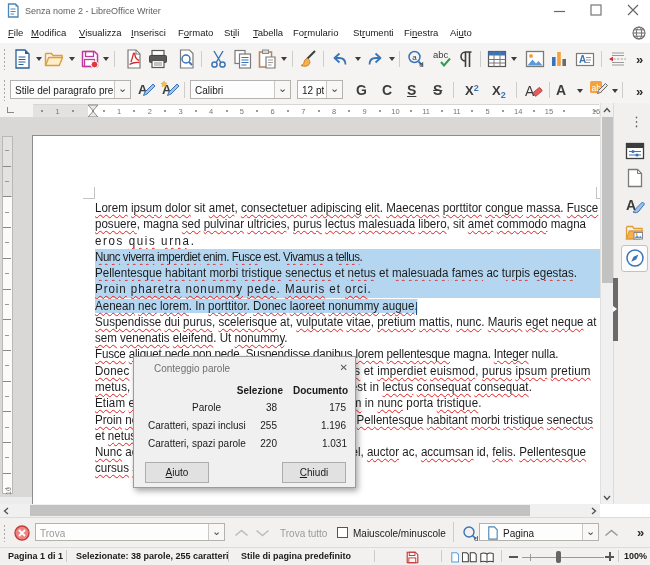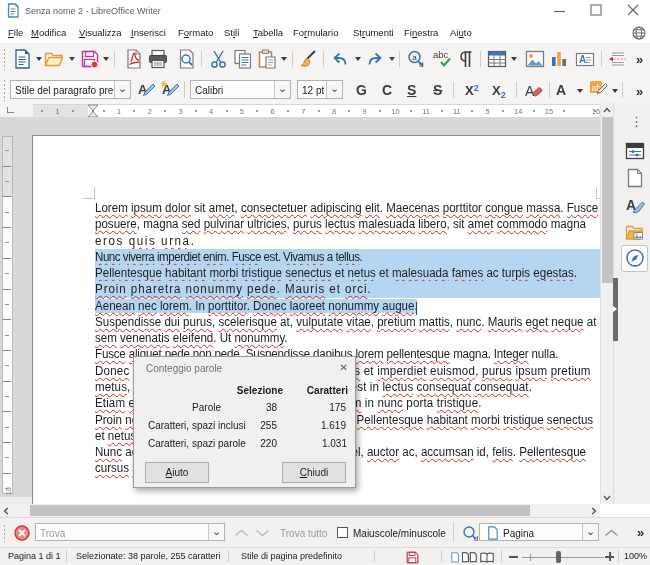--- a/index.html
+++ b/index.html
@@ -29,38 +29,38 @@
 .vrn { position:absolute; left:3px; width:8px; height:1px; background:#888; }
 .vrd { position:absolute; left:5px; width:4px; height:1px; background:#999; }
 #page { position:absolute; left:32px; top:18px; width:568px; height:369px; background:#fff; border-top:1px solid #8c8c8c; border-left:1px solid #8c8c8c; overflow:hidden; }
 .cm { position:absolute; background:#c4c4c4; }
 #textblock { position:absolute; left:95px; top:0; width:600px; transform:scaleX(0.940); transform-origin:0 0; }
 .tl { position:absolute; left:0; white-space:nowrap; font-size:12.3px; color:#1d1d1d; line-height:16.3px; height:16.3px; }
 .tl i { font-style:normal; text-decoration:underline; text-decoration-style:wavy; text-decoration-color:#e02020; text-decoration-thickness:1px; text-underline-offset:2px; text-decoration-skip-ink:none; }
 .selband { display:inline-block; background:#b4d6f0; height:16.3px; }
 .selin { background:#b4d6f0; }
 #dlg { position:absolute; left:133px; top:356px; width:223px; height:132px; background:#f0f0f0; border:1px solid #9b9b9b; box-shadow:2px 3px 6px rgba(0,0,0,0.35); font-size:10px; }
-.dtitle { position:absolute; left:12px; top:6px; color:#707070; font-size:10px; }
+.dtitle { position:absolute; left:20px; top:6px; color:#707070; font-size:10px; }
 .dx { position:absolute; right:7px; top:5px; color:#555; font-size:10px; }
 .dh { position:absolute; font-weight:bold; color:#1a1a1a; }
 .dl { position:absolute; color:#1a1a1a; }
 .dv { position:absolute; color:#1a1a1a;margin-left:44px; }
 .dbtn { position:absolute; top:105px; width:64px; height:21px; background:#e1e1e1; border:1px solid #adadad; text-align:center; line-height:19px; color:#1a1a1a; }
 #vscroll { position:absolute; left:600px; top:103px; width:13px; height:401px; background:#f0f0f0; border-left:1px solid #e2e0dd; }
 #vthumb { position:absolute; left:1px; top:14px; width:11px; height:166px; background:#c2c2c2; }
 #hscroll { position:absolute; left:0; top:504px; width:600px; height:13px; background:#f0f0f0; }
 #hthumb { position:absolute; left:30px; top:1px; width:500px; height:11px; background:#c2c2c2; }
 #sidebar { position:absolute; left:613px; top:103px; width:37px; height:401px; background:#f1f0ee; border-left:1px solid #dddbd8; }
 .sbdots { position:absolute; left:630px; top:114px; font-size:13px; color:#555; }
 #sbhide { position:absolute; left:613px; top:278px; width:5px; height:63px; background:#6a6a6a; }
 #sbhide span { position:absolute; left:0px; top:28px; width:0; height:0; border-top:3.5px solid transparent; border-bottom:3.5px solid transparent; border-left:4px solid #fff; }
 #findbar { position:absolute; left:0; top:517px; width:650px; height:30px; background:#f2f1ef; border-top:1px solid #dddbd8; }
 .ftext { position:absolute; top:528px; font-size:10px; }
 #statusbar { position:absolute; left:0; top:547px; width:650px; height:18px; background:#f2f1ef; border-top:1px solid #dddbd8; }
-.stext { position:absolute; top:551px; font-size:9px; color:#1a1a1a; }
+.stext { position:absolute; top:551px; font-size:9px; color:#1a1a1a;font-weight:bold; }
 </style></head>
 <body>
 <div id="win">
 <div id="titlebar">
 <svg style="position:absolute;left:7px;top:3px" width="12" height="15" viewBox="0 0 12 15">
         <path d="M1.5 1h7l2.5 2.5V14h-9.5z" fill="#fff" stroke="#4a86b8" stroke-width="1.3"></path>
         <path d="M3.5 6h5M3.5 8.5h5M3.5 11h3.5" stroke="#4a86b8" stroke-width="1"></path>
         <path d="M8.5 1l2.5 2.5H8.5z" fill="#4a86b8"></path>
       </svg>
 <div id="titletext">Senza nome 2 - LibreOffice Writer</div>
@@ -327,27 +327,27 @@
 <div class="tl" style="top:444.0px"><i>Nunc</i> ac magna. <i>Maecenas</i> <i>odio</i> <i>dolor</i>, <i>vulputate</i> vel, <i>auctor</i> ac, <i>accumsan</i> id, <i>felis</i>. <i>Pellentesque</i></div>
 <div class="tl" style="top:460.3px"><i>cursus</i> <i>sagittis</i> <i>felis</i>.</div>
 </div>
 <div style="position:absolute;left:599.5px;top:252px;width:1.5px;height:49px;background:#5a8fc0"></div>
 <div style="position:absolute;left:416px;top:302px;width:1px;height:13px;background:#1f4e79"></div>
 
 <div id="dlg">
   <div class="dtitle">Conteggio parole</div>
   <div class="dx">✕</div>
   <div class="dh" style="right:72px;top:28px">Selezione</div>
-  <div class="dh" style="right:7px;top:28px">Caratteri</div>
+  <div class="dh" style="right:7px;top:28px">Documento</div>
   <div class="dl" style="right:134px;top:45px">Parole</div>
   <div class="dv" style="right:78px;top:45px">38</div>
   <div class="dv" style="right:9px;top:45px">175</div>
   <div class="dl" style="left:14px;top:63px">Caratteri, spazi inclusi</div>
   <div class="dv" style="right:78px;top:63px">255</div>
-  <div class="dv" style="right:9px;top:63px">1.619</div>
+  <div class="dv" style="right:9px;top:63px">1.196</div>
   <div class="dl" style="left:14px;top:81px">Caratteri, spazi parole</div>
   <div class="dv" style="right:78px;top:81px">220</div>
   <div class="dv" style="right:8px;top:81px">1.031</div>
   <div class="dbtn" style="left:11px"><span style="text-decoration:underline">A</span>iuto</div>
   <div class="dbtn" style="left:148px"><span style="text-decoration:underline">C</span>hiudi</div>
 </div>
 <div id="vruler">
       <div id="vrulerpage"></div>
       <div id="vrulermargin"></div>
       <svg style="position:absolute;left:2px;top:365px" width="11" height="14" viewBox="0 0 11 14">

